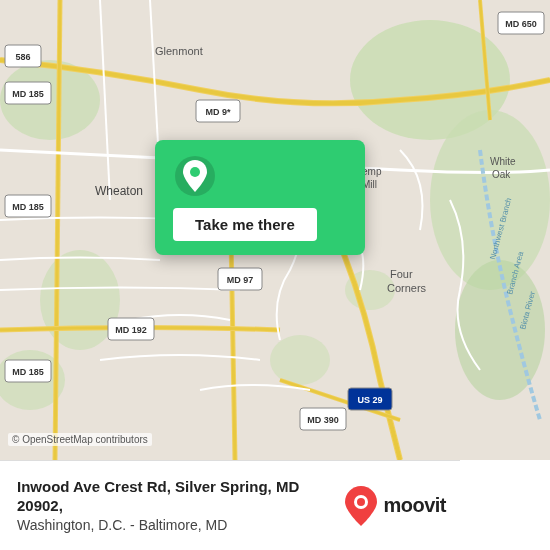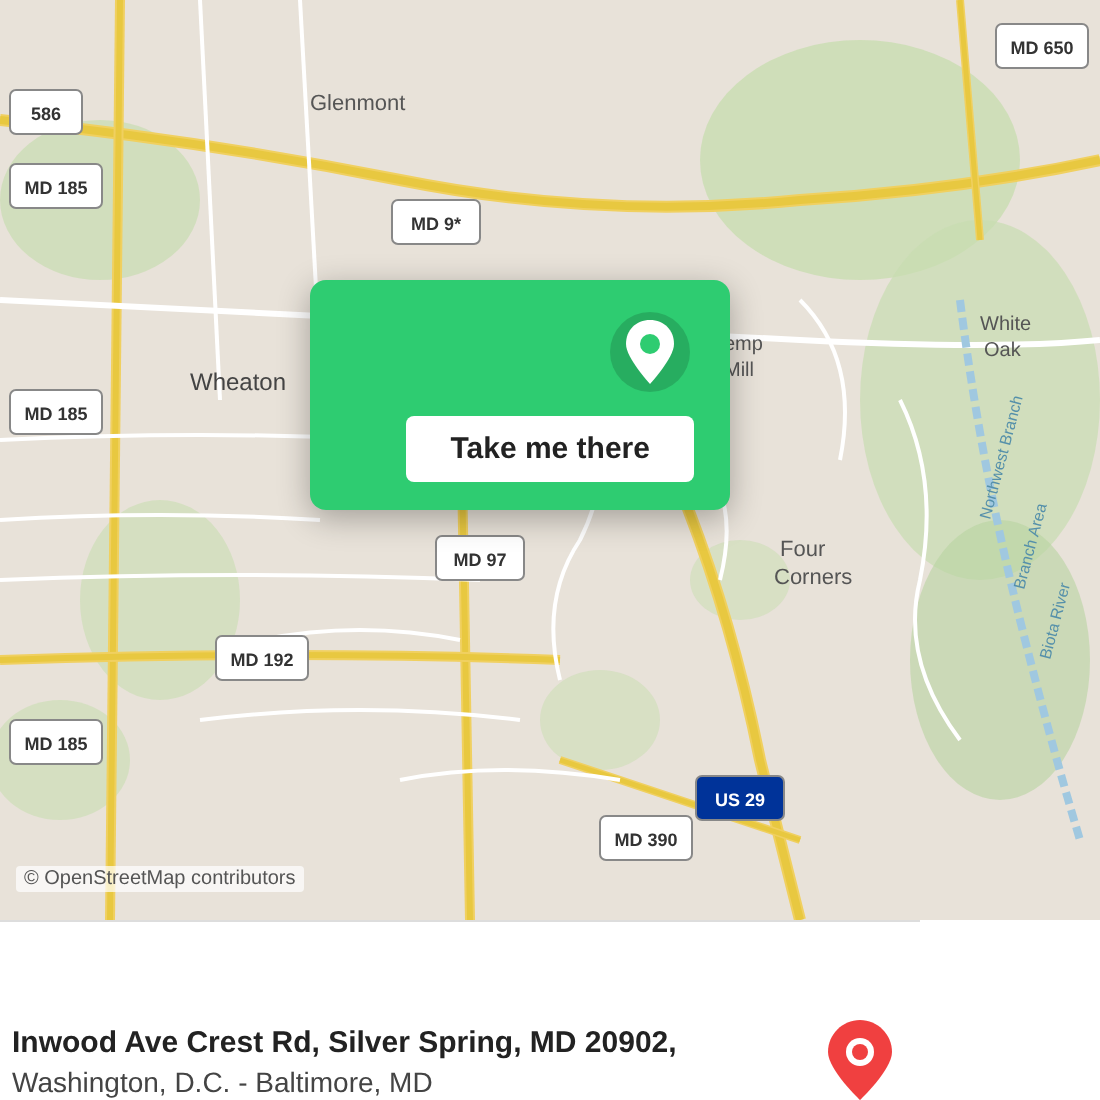--- a/index.html
+++ b/index.html
@@ -28,21 +28,21 @@
 
     #popup-card {
       position: absolute;
       top: 140px;
       left: 155px;
       width: 210px;
       background: #2ecc71;
       border-radius: 8px;
       display: flex;
       flex-direction: column;
-      align-items: flex-end;
+      align-items: flex-start;
       padding: 14px 18px 14px 18px;
       box-shadow: 0 4px 16px rgba(0,0,0,0.3);
     }
 
     #pin-icon {
       width: 44px;
       height: 44px;
       margin-bottom: 8px;
     }
 
@@ -57,22 +57,22 @@
       cursor: pointer;
       white-space: nowrap;
       margin-top: 2px;
     }
 
     #bottom-bar {
       width: 460px;
       height: 90px;
       background: white;
       display: flex;
-      align-items: flex-end;
-      padding: 0 14px 0 6px;
+      align-items: center;
+      padding: 0 14px 0 17px;
       border-top: 1px solid #ddd;
       position: relative;
     }
 
     #address-block {
       flex: 1;
     }
 
     #address-line1 {
       font-size: 15px;
@@ -237,14 +237,15 @@
     <div id="address-line1">Inwood Ave Crest Rd, Silver Spring, MD 20902,</div>
     <div id="address-line2">Washington, D.C. - Baltimore, MD</div>
   </div>
   <div id="moovit-logo">
 
     <svg id="moovit-pin" viewBox="0 0 32 40" xmlns="http://www.w3.org/2000/svg">
       <path d="M16 0 C7.2,0 0,7.2 0,16 C0,25 16,40 16,40 C16,40 32,25 32,16 C32,7.2 24.8,0 16,0 Z" fill="#f04040"></path>
       <circle cx="16" cy="16" r="7" fill="white"></circle>
       <circle cx="16" cy="16" r="4" fill="#f04040"></circle>
     </svg>
+    <span id="moovit-text">moovit</span>
   </div>
 </div>
 
 </body></html>

